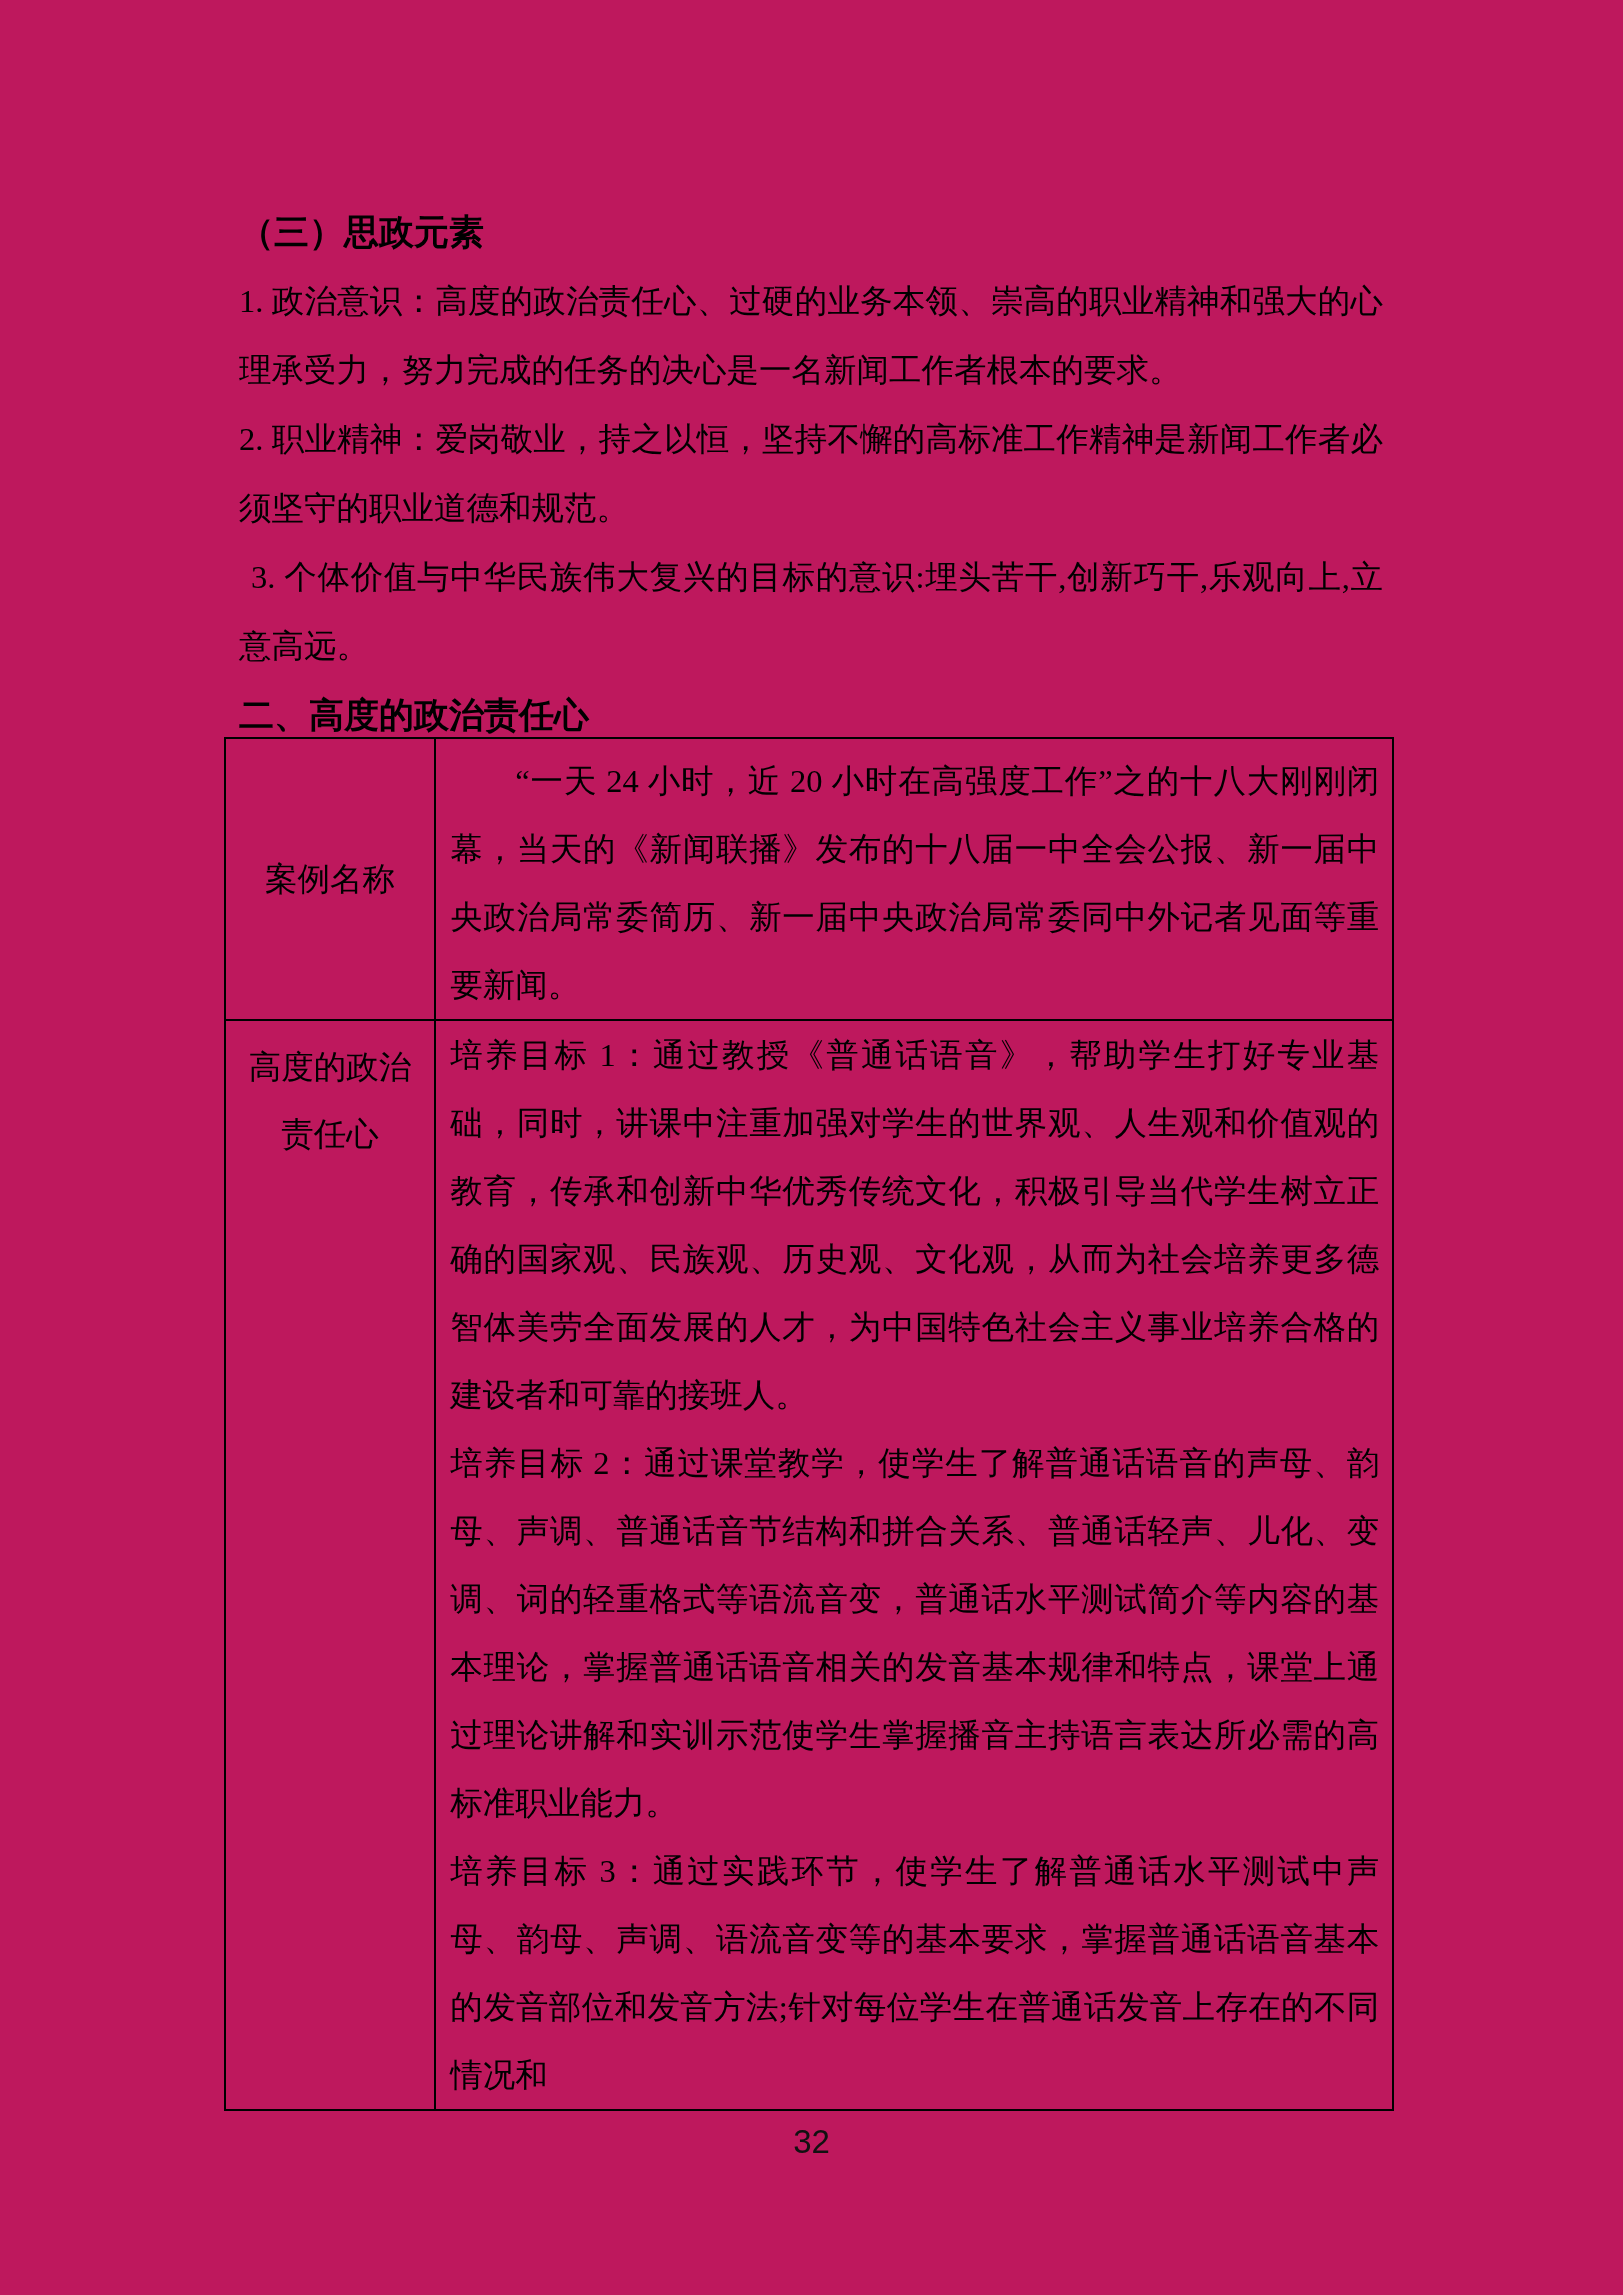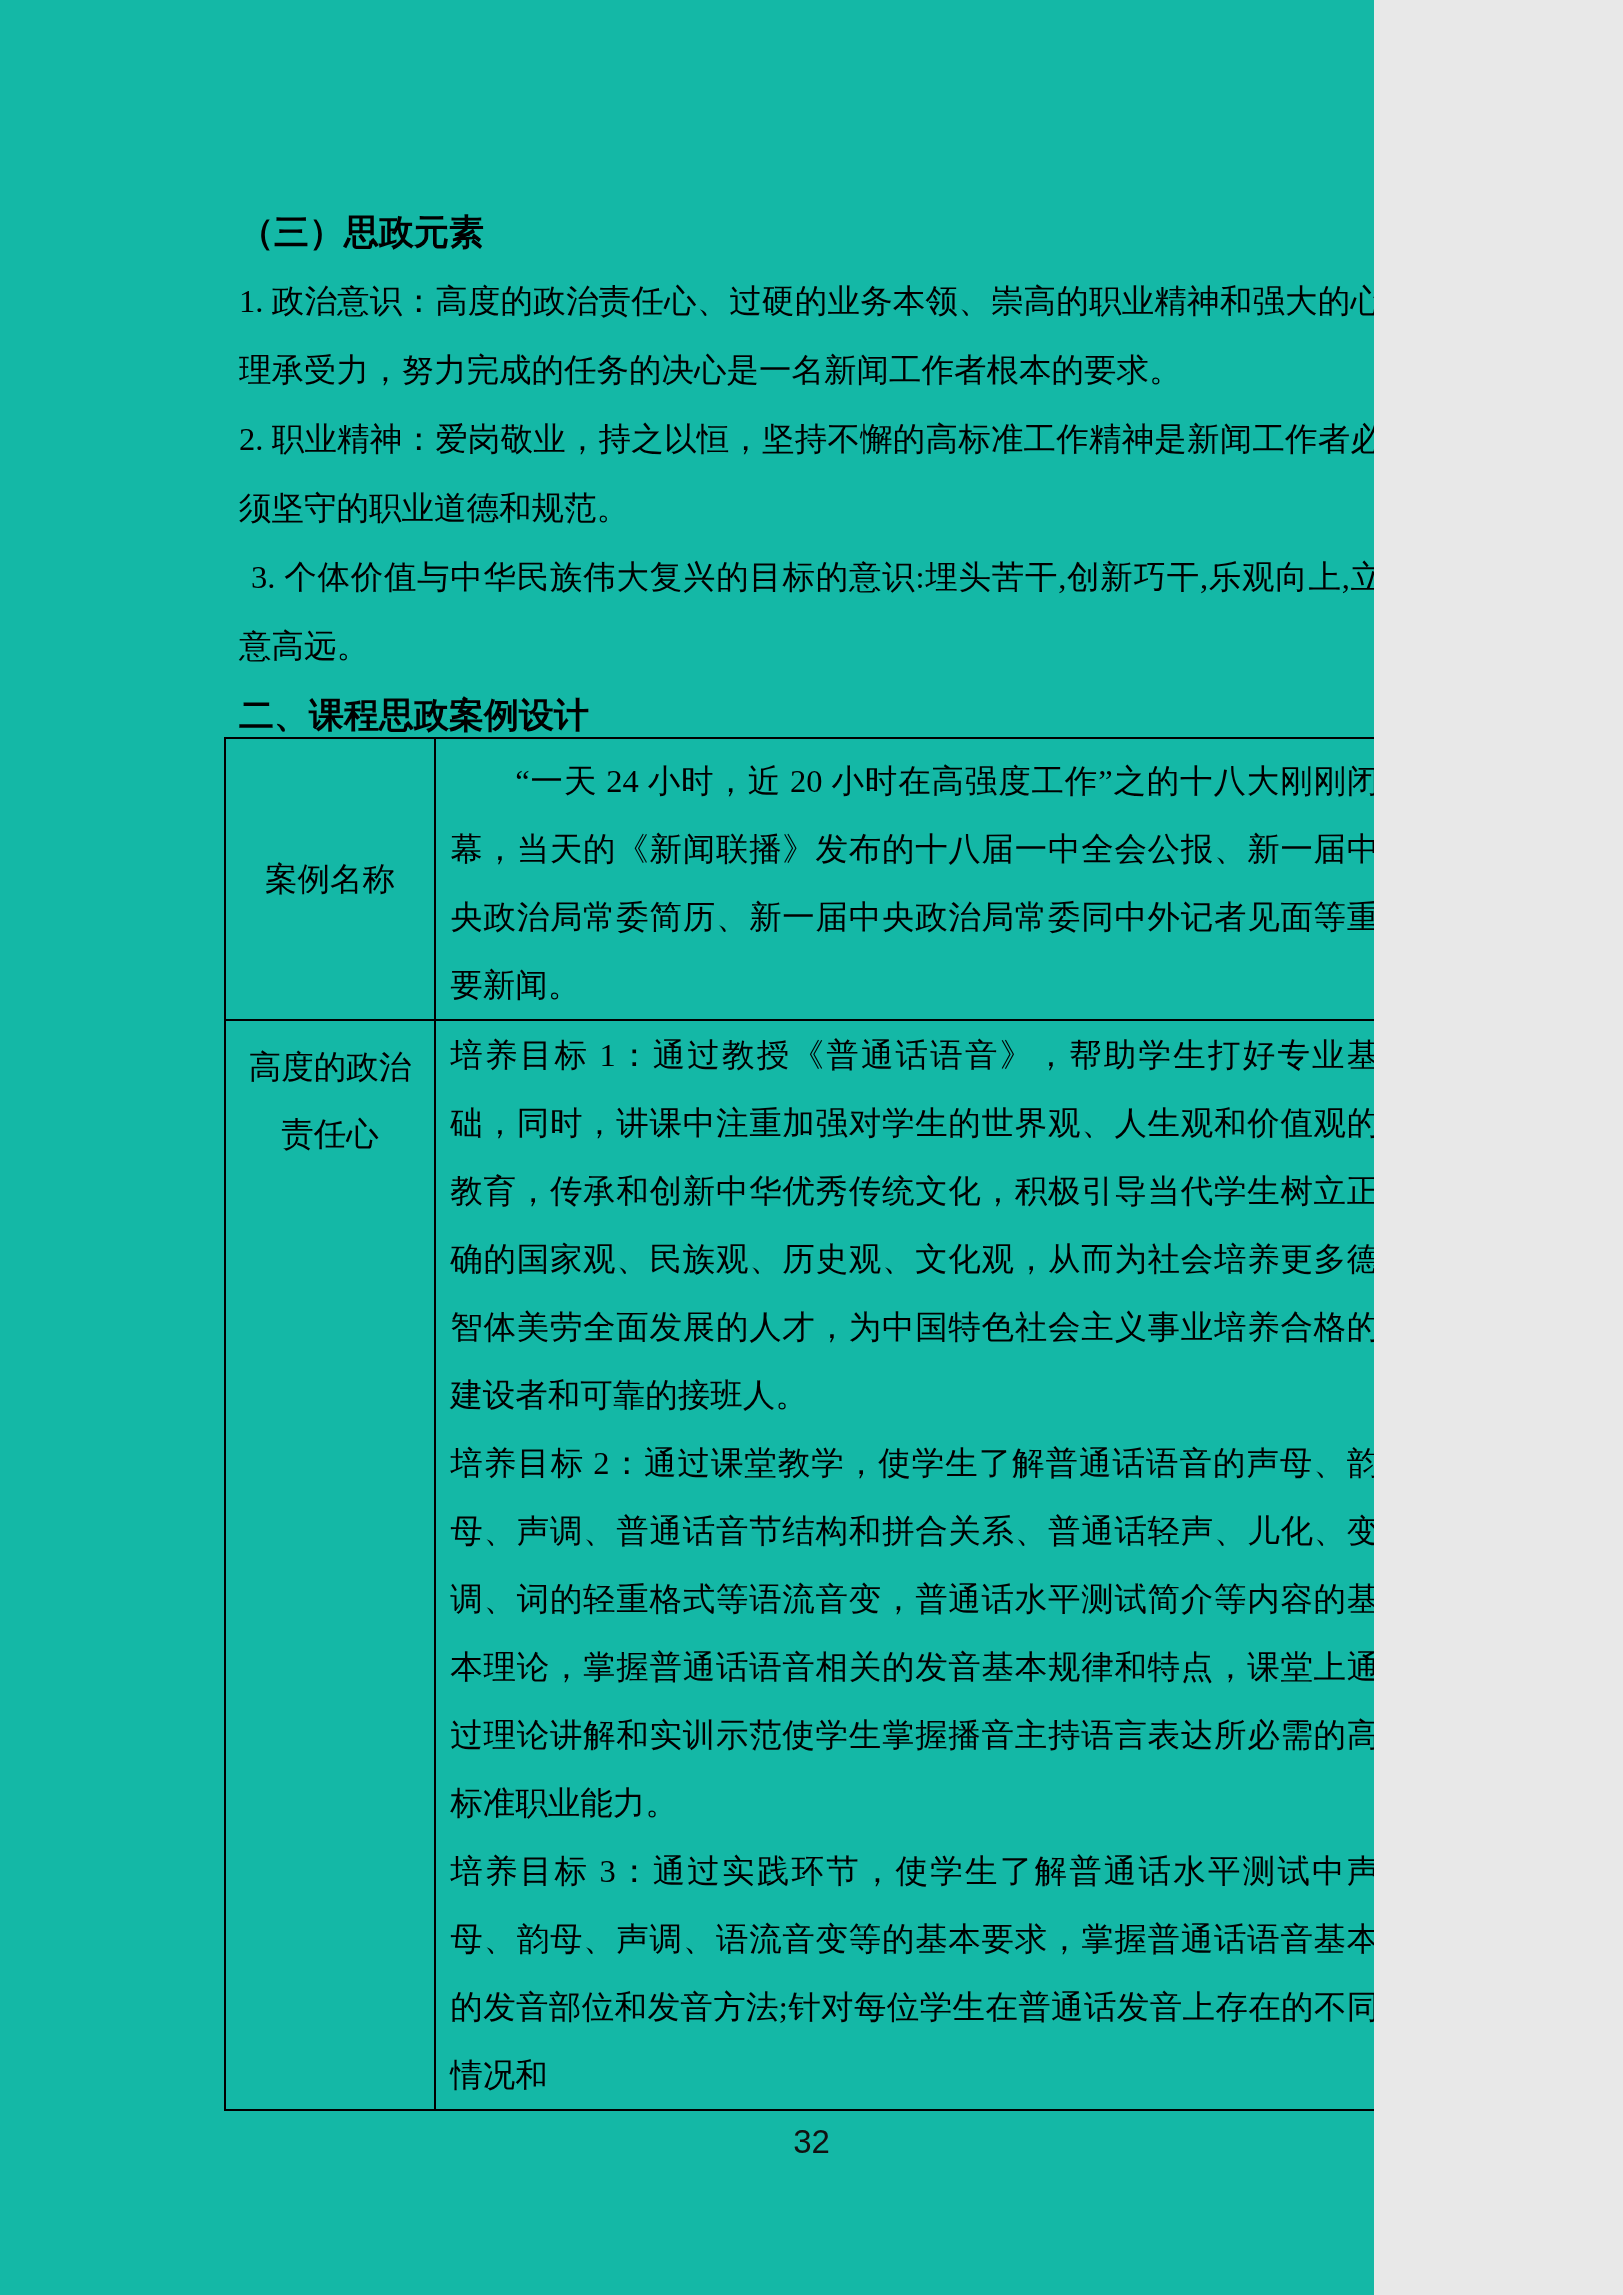--- a/index.html
+++ b/index.html
@@ -1,19 +1,19 @@
 <!DOCTYPE html>
 <html style="font-size:12.7px"><head>
 <meta charset="utf-8">
 <style>
   html,body{margin:0;padding:0;background:#e8e8e8;}
   .page{
     position:relative;
-    width:1374px;height:2295px;
-    background:#14b8a6;
+    width:1623px;height:2295px;
+    background:#be185d;
     font-family:"Liberation Serif","DejaVu Serif",serif;
     color:#000;
     overflow:hidden;
   }
   .top-text{
     position:absolute;left:239px;top:198px;width:1144px;
     font-size:32.5px;line-height:69px;
   }
   .top-text h3{
     margin:0;font-size:35px;font-weight:bold;line-height:69px;
@@ -65,21 +65,21 @@
 </head>
 <body>
 
 <div class="page">
 
   <div class="top-text">
     <h3>（三）思政元素</h3>
     <p class="para">1. 政治意识：高度的政治责任心、过硬的业务本领、崇高的职业精神和强大的心理承受力，努力完成的任务的决心是一名新闻工作者根本的要求。</p>
     <p class="para">2. 职业精神：爱岗敬业，持之以恒，坚持不懈的高标准工作精神是新闻工作者必须坚守的职业道德和规范。</p>
     <p class="para indent">3. 个体价值与中华民族伟大复兴的目标的意识:埋头苦干,创新巧干,乐观向上,立意高远。</p>
-    <h3>二、课程思政案例设计</h3>
+    <h3>二、高度的政治责任心</h3>
   </div>
 
   <table class="case-table">
     <tbody>
         <tr class="row1-height">
       <td class="label-cell middle">
         <span class="label-inner">案例名称</span>
       </td>
       <td class="content-cell r1">
         <p class="cell-para-first">“一天 24 小时，近 20 小时在高强度工作”之的十八大刚刚闭幕，当天的《新闻联播》发布的十八届一中全会公报、新一届中央政治局常委简历、新一届中央政治局常委同中外记者见面等重要新闻。</p>

